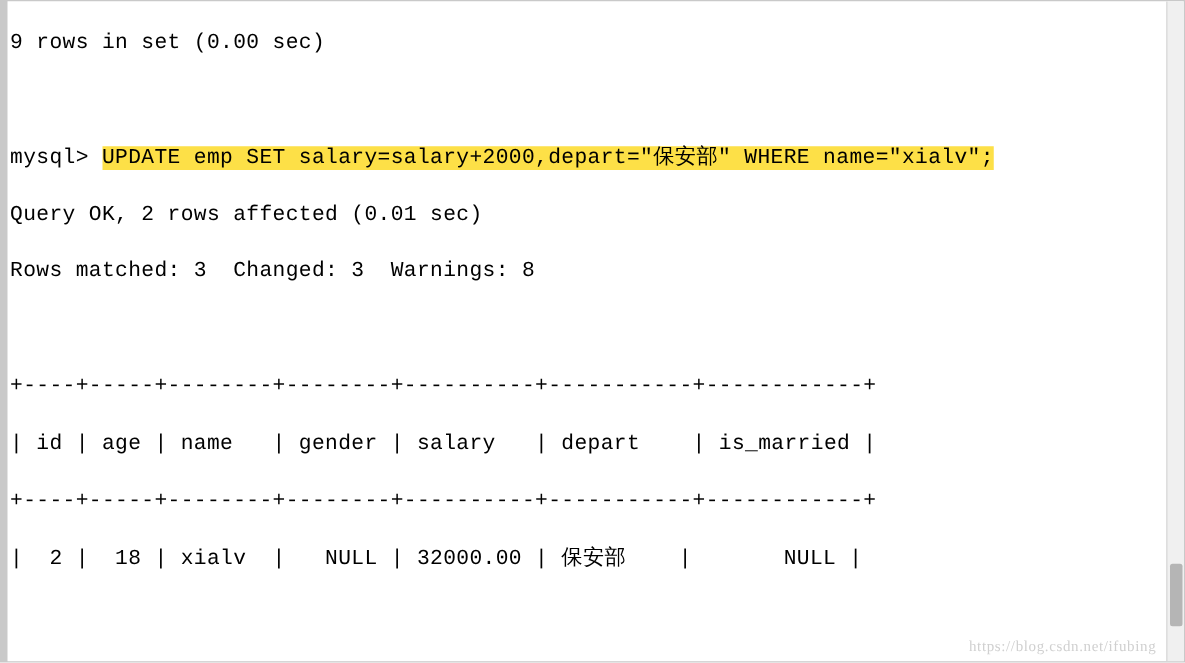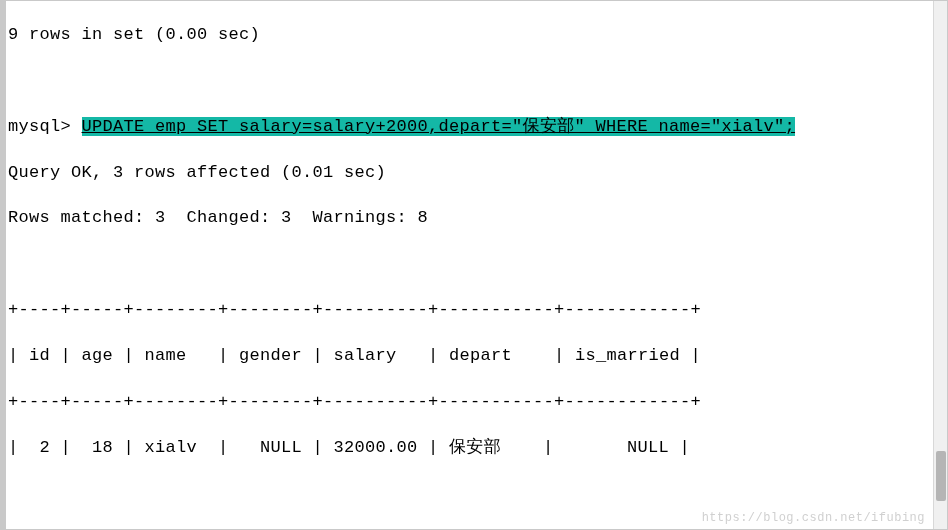--- a/index.html
+++ b/index.html
@@ -16,29 +16,28 @@
     border-left: 6px solid #c9c9c9;
   }
   .terminal {
     padding: 0 4px 0 2px;
     line-height: 1.35;
     white-space: pre;
     letter-spacing: 0.3px;
   }
   .line { display: block; }
   .hl {
-    background: #14b8a6;
+    background: #fde047;
     display: inline;
-    text-decoration: underline;
   }
   .watermark {
     position: absolute;
     bottom: 4px;
     right: 22px;
-    font-family: Liberation Mono, monospace;
+    font-family: Liberation Serif, serif;
     font-size: 12px;
     color: #d0d0d0;
     letter-spacing: 0.5px;
   }
   .scrollbar {
     position: absolute;
     right: 0;
     top: 0;
     width: 14px;
     height: 100%;
@@ -55,21 +54,21 @@
     border-radius: 2px;
   }
 </style>
 </head>
 <body>
 
 <div class="terminal">
 <span class="line">9 rows in set (0.00 sec)</span>
 <span class="line"> </span>
 <span class="line"><span>mysql&gt; </span><span class="hl">UPDATE emp SET salary=salary+2000,depart="保安部" WHERE name="xialv";</span></span>
-<span class="line">Query OK, 3 rows affected (0.01 sec)</span>
+<span class="line">Query OK, 2 rows affected (0.01 sec)</span>
 <span class="line">Rows matched: 3  Changed: 3  Warnings: 8</span>
 <span class="line"> </span>
 <span class="line">+----+-----+--------+--------+----------+-----------+------------+</span>
 <span class="line">| id | age | name   | gender | salary   | depart    | is_married |</span>
 <span class="line">+----+-----+--------+--------+----------+-----------+------------+</span>
 <span class="line">|  2 |  18 | xialv  |   NULL | 32000.00 | 保安部    |       NULL |</span>
 
 
 
 

